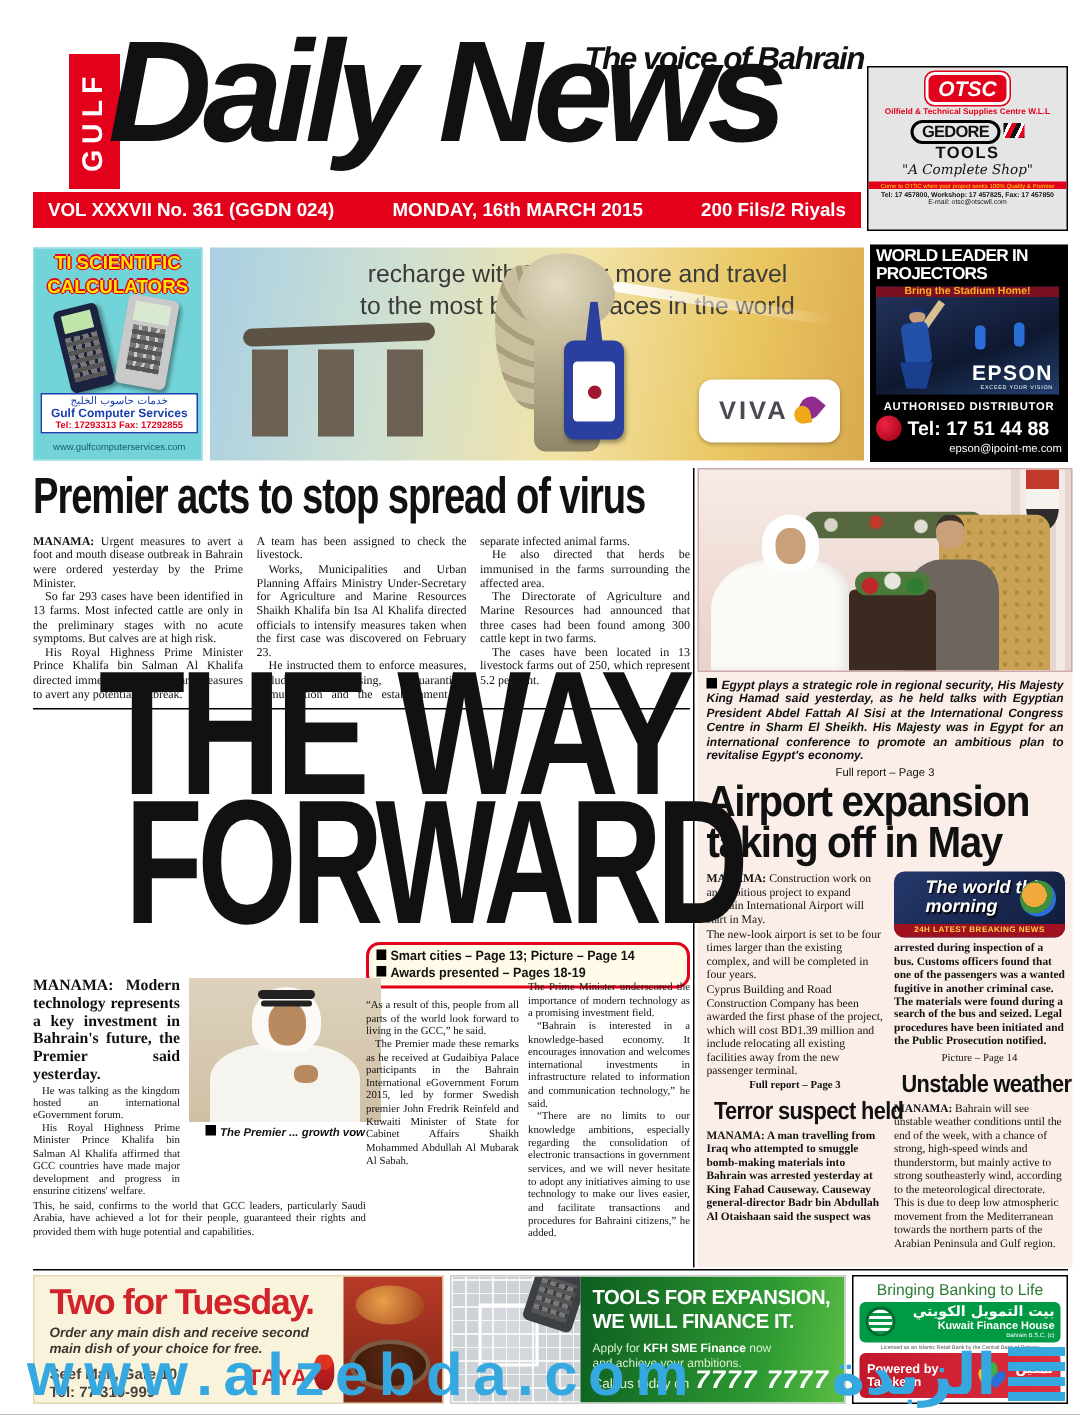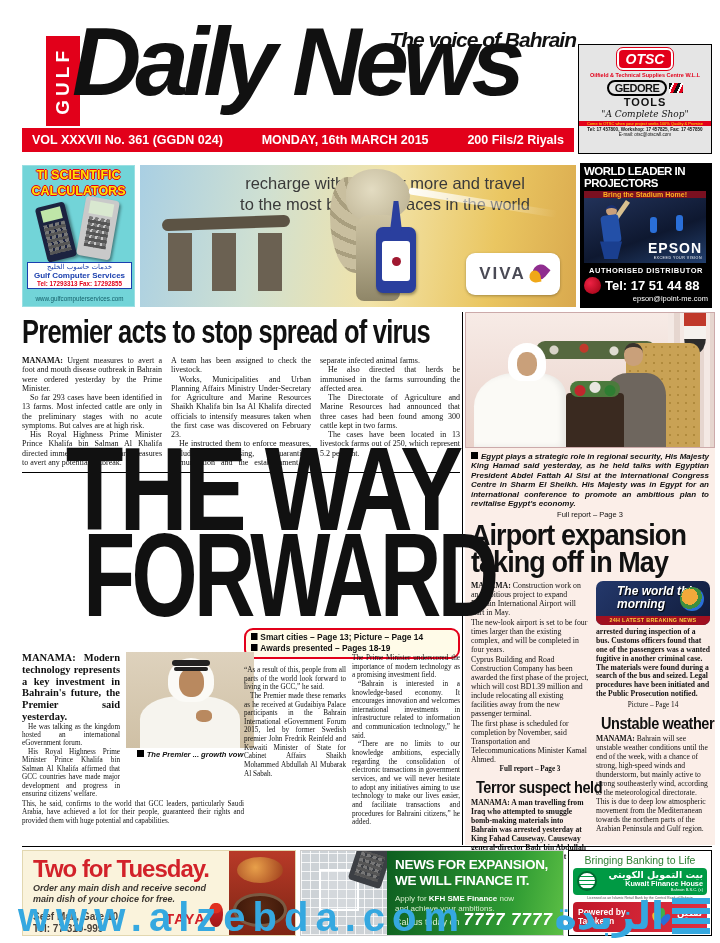--- a/index.html
+++ b/index.html
@@ -391,21 +391,20 @@
     <div class="eg-rep">Full report – Page 3</div>
     <div class="air-h">
       <div>Airport expansion</div>
       <div>taking off in May</div>
     </div>
     <div class="air-cols">
       <div class="air-left">
         <p class="lead"><b>MANAMA:</b> Construction work on an ambitious project to expand Bahrain International Airport will start in May.</p>
         <p>The new-look airport is set to be four times larger than the existing complex, and will be completed in four years.</p>
         <p>Cyprus Building and Road Construction Company has been awarded the first phase of the project, which will cost BD1.39 million and include relocating all existing facilities away from the new passenger terminal.</p>
-        <p>The first phase is scheduled for completion by November, said Transportation and Telecommunications Minister Kamal Ahmed.</p>
         <div class="air-rep">Full report – Page 3</div>
         <div class="sec-h">
             <span class="rsq"></span>
             <span>Terror suspect held</span>
           </div>
         <div class="boldtext lead"><b>MANAMA:</b> A man travelling from Iraq who attempted to smuggle bomb-making materials into Bahrain was arrested yesterday at King Fahad Causeway. Causeway general-director Badr bin Abdullah Al Otaishaan said the suspect was</div>
       </div>
       <div class="air-right">
         <div class="badge">
           <div class="b1">The world this</div>
@@ -447,21 +446,21 @@
 
   <div class="abs kfh">
     <div class="kfh-img">
       <div class="grid"></div>
         <div class="house"></div>
       <div class="calc">
           <div class="keys"></div>
         </div>
     </div>
     <div class="kfh-green">
-      <div class="kfh-h">NEWS FOR EXPANSION,</div>
+      <div class="kfh-h">TOOLS FOR EXPANSION,</div>
       <div class="kfh-h">WE WILL FINANCE IT.</div>
       <div class="kfh-b">
         <span>Apply for </span><b>KFH SME Finance</b><span> now</span><br>
         <span>and achieve your ambitions.</span>
       </div>
       <div class="kfh-cta">
         <span>Call us today on</span><span class="kfh-tel">7777 7777</span>
       </div>
     </div>
   </div>

